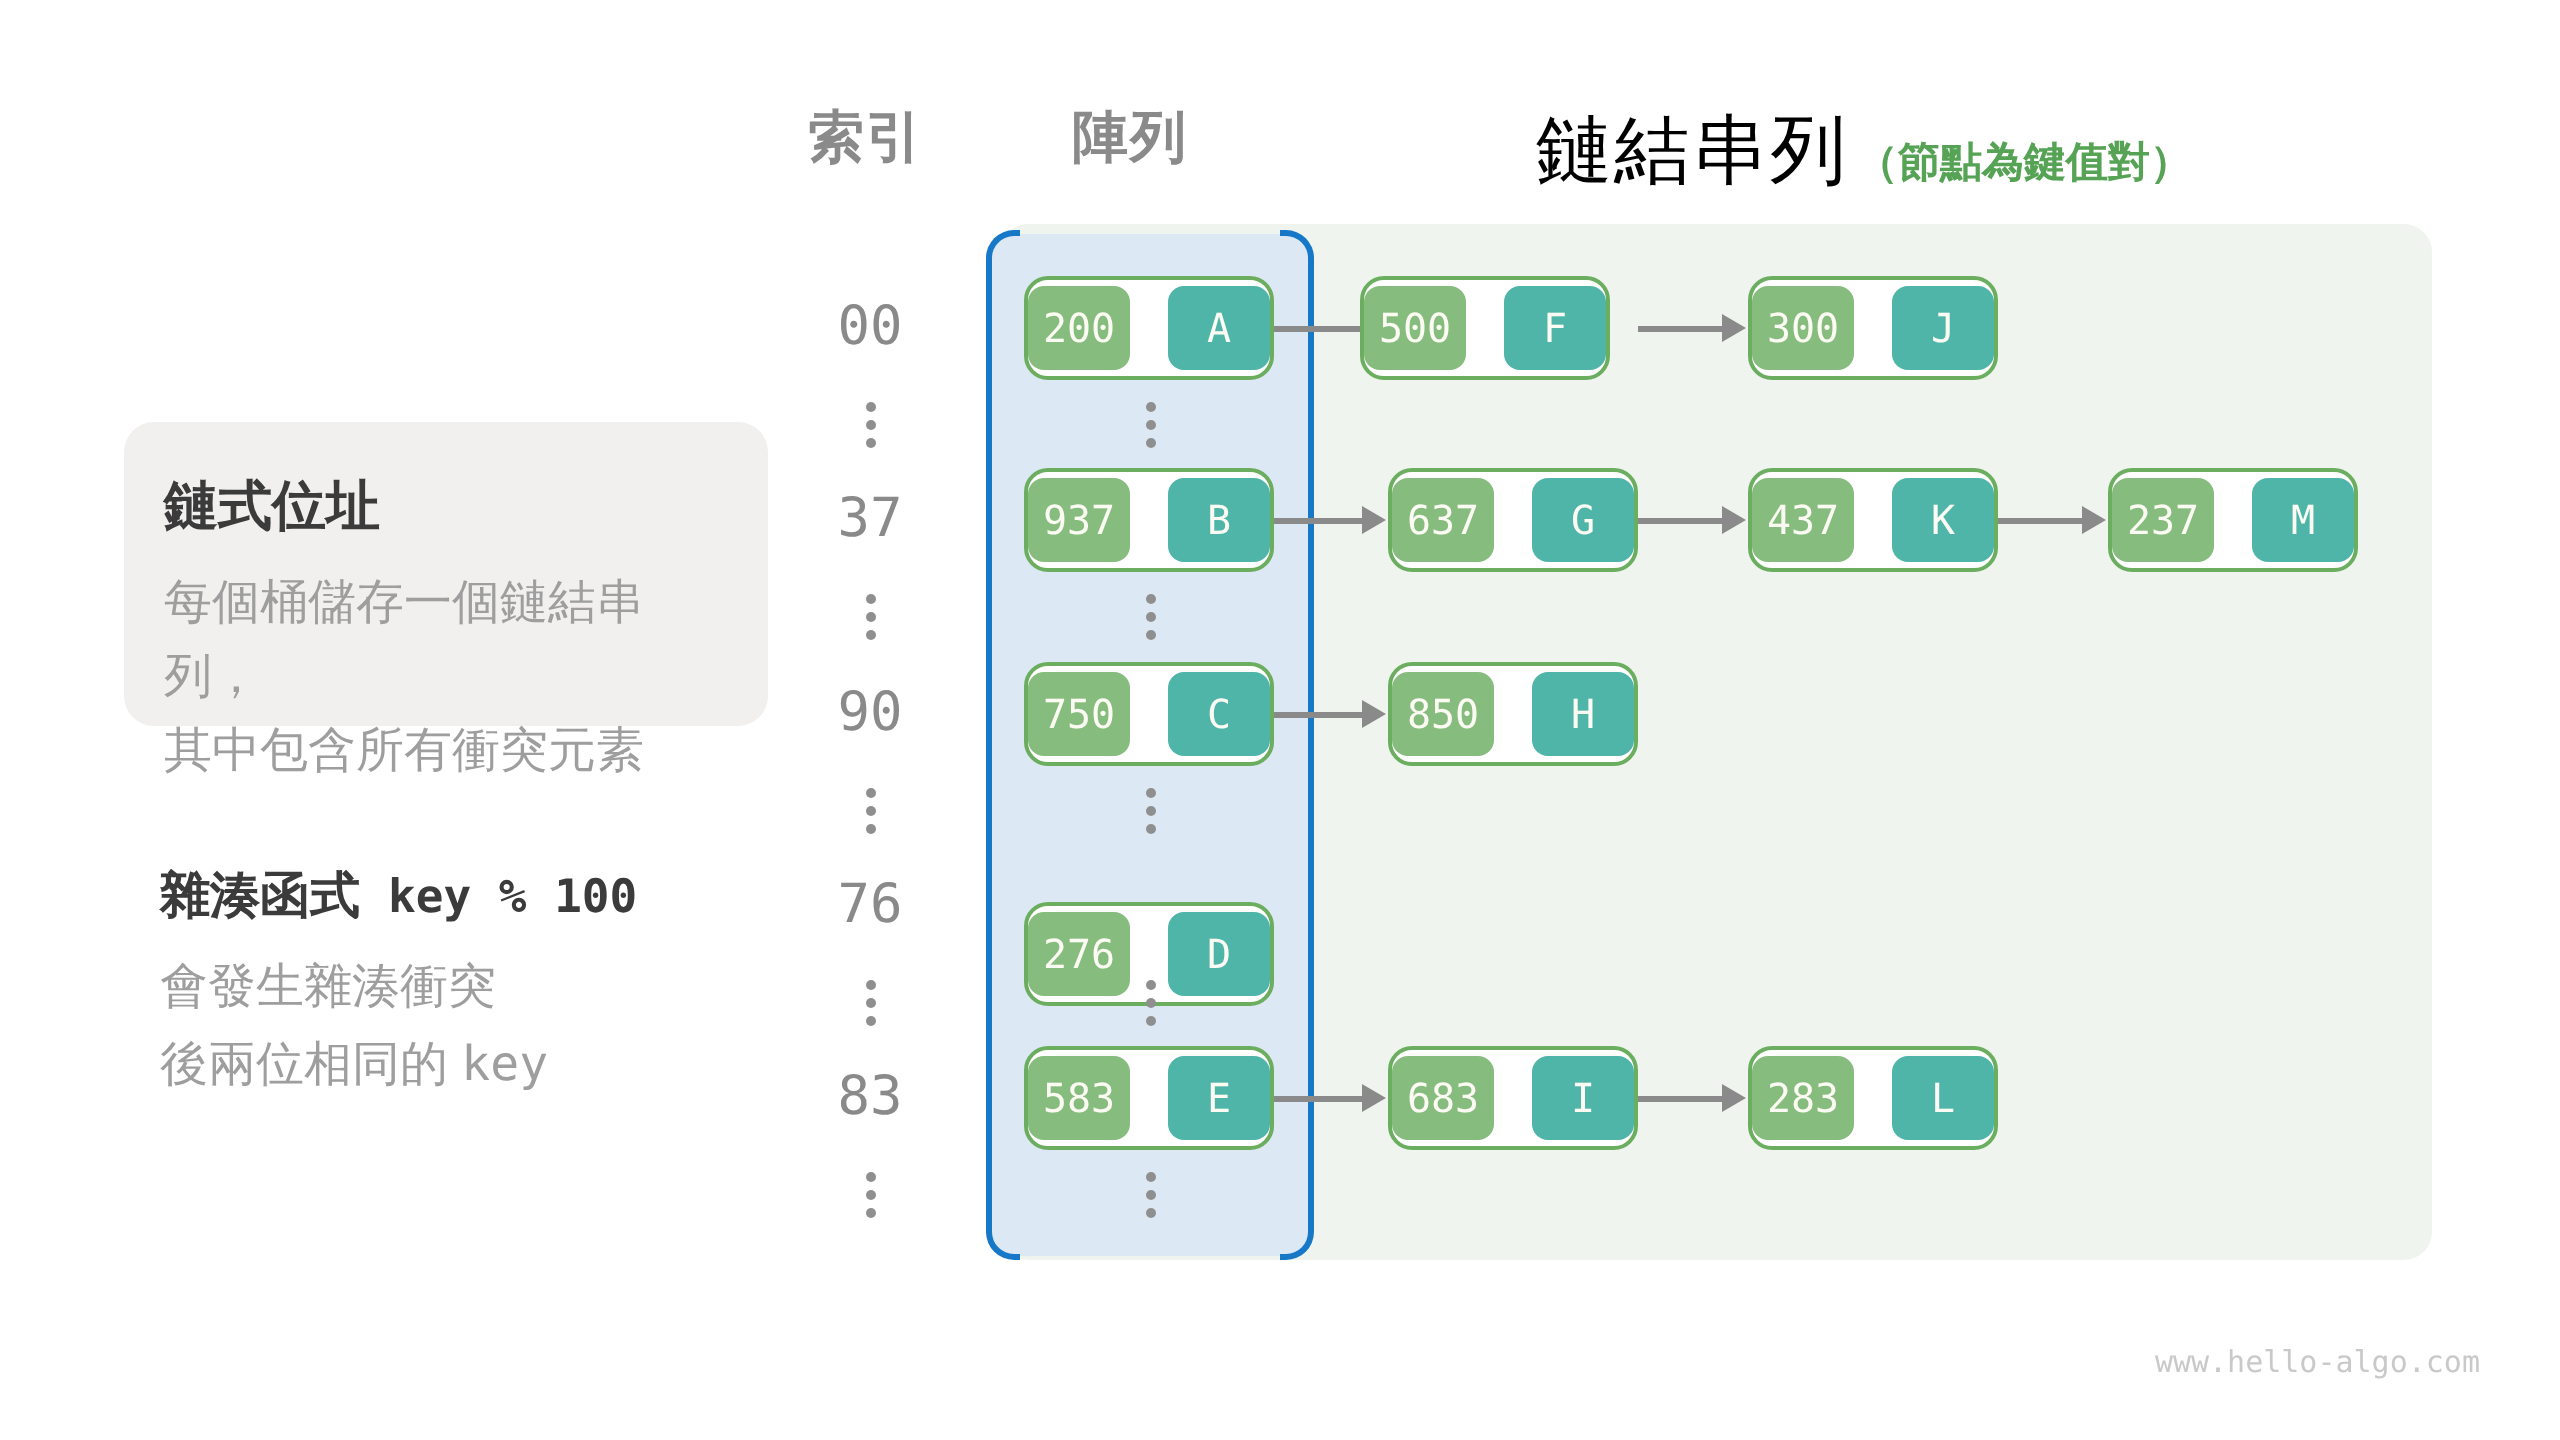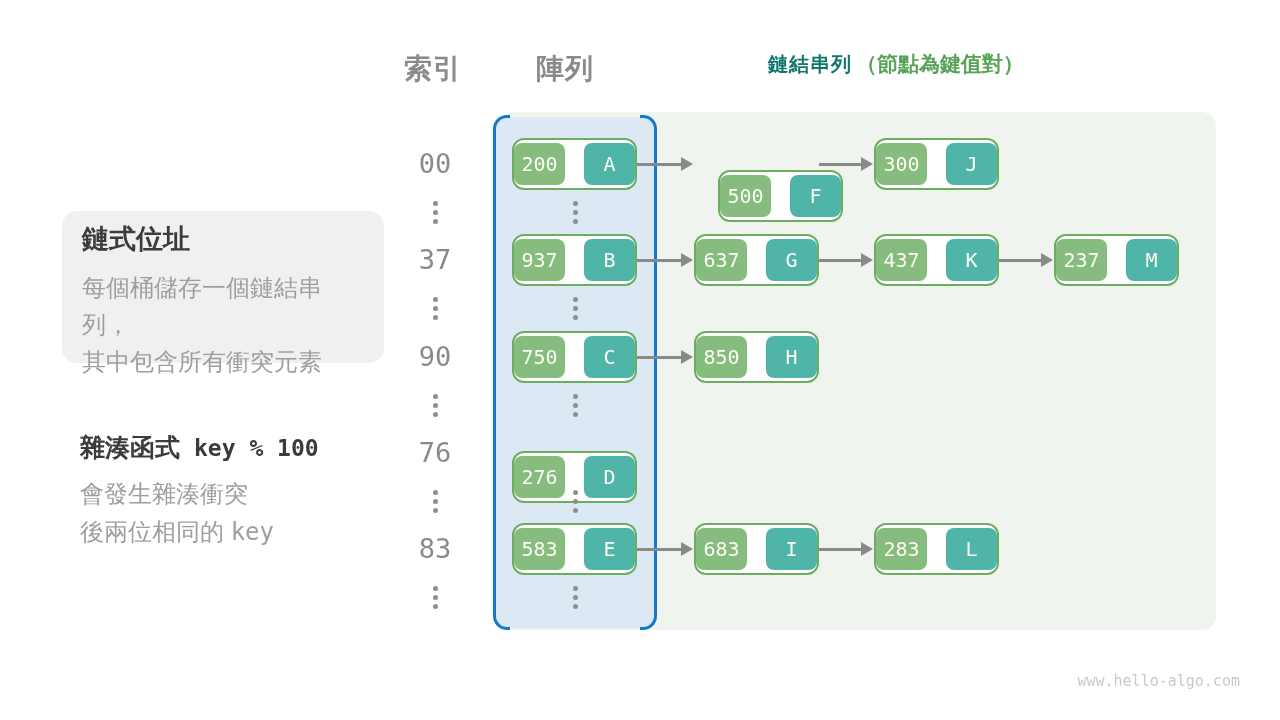--- a/index.html
+++ b/index.html
@@ -5,21 +5,21 @@
   html,body{margin:0;padding:0;background:#ffffff;}
   .canvas{
     position:relative;width:1252px;height:720px;background:#ffffff;
     font-family:"Liberation Sans", sans-serif;overflow:hidden;
   }
   .abs{position:absolute;}
 
   
   .col-header{font-size:28px;font-weight:bold;color:#8A8A8A;letter-spacing:1px;}
   .list-header{display:flex;align-items:baseline;gap:4px;}
-  .list-header .main{font-size:20px;font-weight:bold;color:#0f766e;letter-spacing:1px;}
+  .list-header .main{font-size:38px;font-weight:normal;color:#000000;letter-spacing:1px;}
   .list-header .sub{font-size:21px;font-weight:bold;color:#57A356;}
 
   
   .panel-green{left:500px;top:112px;width:716px;height:518px;background:#EFF5EE;border-radius:14px;}
   .panel-blue-fill{left:495px;top:117px;width:160px;height:511px;background:#DCE9F5;border-radius:12px;}
   .bracket{position:absolute;top:115px;height:515px;width:17px;border:3px solid #1878C8;box-sizing:border-box;background:transparent;}
   .bracket-left{left:493px;border-right:none;border-radius:14px 0 0 14px;}
   .bracket-right{left:640px;border-left:none;border-radius:0 14px 14px 0;}
 
   
@@ -42,21 +42,21 @@
   .cell-val{background:#4FB5A9;}
 
   
   .arrow{display:flex;align-items:center;height:16px;}
   .arrow .line{height:3px;background:#8A8A8A;flex:1;}
   .arrow .head{width:0;height:0;border-left:12px solid #8A8A8A;border-top:7px solid transparent;border-bottom:7px solid transparent;}
 
   
   .infobox{
     left:62px;top:211px;width:322px;height:152px;background:#F1F0EF;border-radius:15px;
-    box-sizing:border-box;padding:10px 20px;
+    box-sizing:border-box;padding:24px 20px;
   }
   .infobox .title{font-size:27px;font-weight:bold;color:#3B3B3B;margin-bottom:12px;}
   .infobox .body{font-size:24px;color:#9E9E9E;line-height:37px;}
 
   .hashnote{left:80px;top:431px;width:330px;}
   .hashnote .titlerow{display:flex;align-items:baseline;gap:14px;margin-bottom:11px;}
   .hashnote .t1{font-size:25px;font-weight:bold;color:#3B3B3B;}
   .hashnote .t2{font-size:23px;font-weight:bold;color:#3B3B3B;font-family:"DejaVu Sans Mono", monospace;}
   .hashnote .grayline{font-size:24px;color:#9E9E9E;line-height:38px;}
   .hashnote .grayline .code{font-family:"DejaVu Sans Mono", monospace;}
@@ -83,21 +83,21 @@
   <div id="diagram">
       <div class="abs idx" style="left: 403px; top: 148px;">00</div>
       <div class="abs node" style="left: 512px; top: 138px;">
         <div class="cell cell-key">200</div>
         <div class="cell cell-val">A</div>
       </div>
       <div class="abs arrow" style="left: 637px; top: 156px; width: 56px;">
         <div class="line"></div>
         <div class="head"></div>
       </div>
-      <div class="abs node" style="left: 718px; top: 138px; margin-top: 32px;">
+      <div class="abs node" style="left: 680px; top: 138px;">
         <div class="cell cell-key">500</div>
         <div class="cell cell-val">F</div>
       </div>
       <div class="abs arrow" style="left: 819px; top: 156px; width: 54px;">
         <div class="line"></div>
         <div class="head"></div>
       </div>
       <div class="abs node" style="left: 874px; top: 138px;">
         <div class="cell cell-key">300</div>
         <div class="cell cell-val">J</div>

